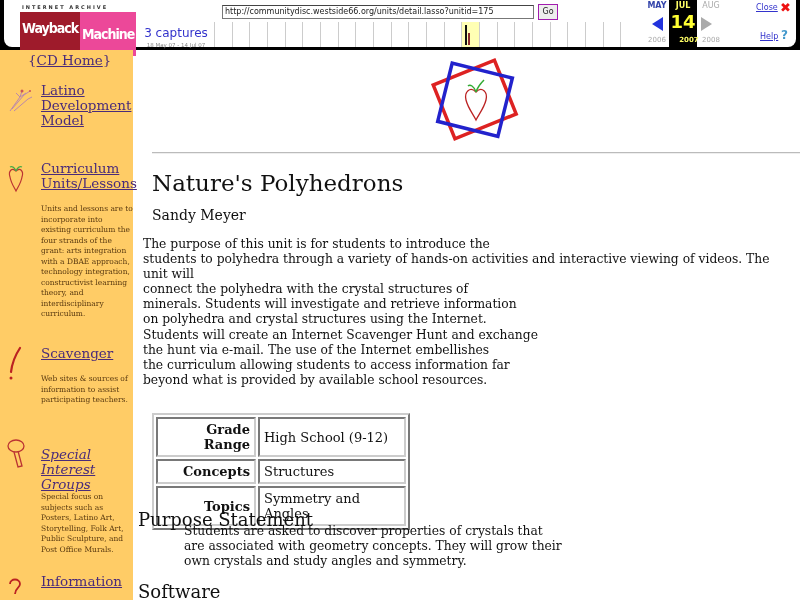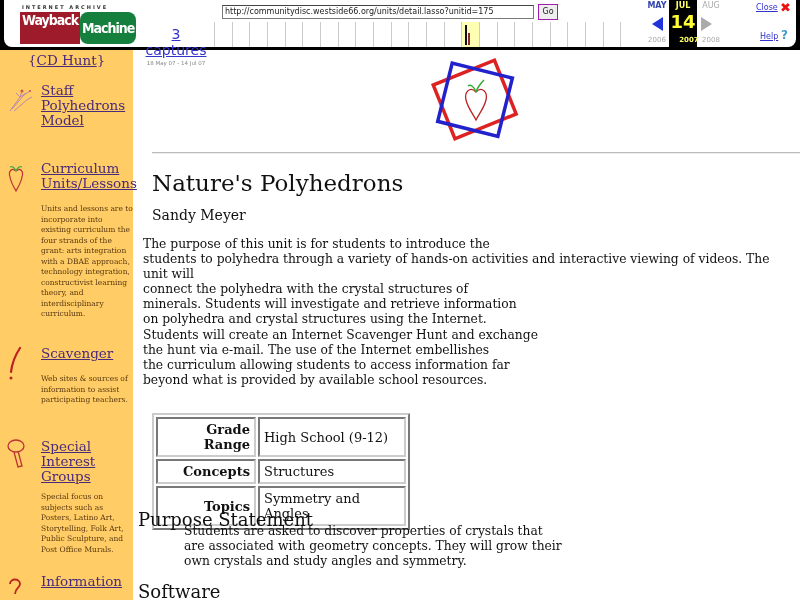--- a/index.html
+++ b/index.html
@@ -18,39 +18,39 @@
   .wb-logo { position: absolute; left: 16px; top: 4px; width: 90px; }
   .wb-logo-small {
     font-family: "DejaVu Sans", sans-serif; font-size: 5px; letter-spacing: 2px;
     color: #333; font-weight: bold; text-align: center;
   }
   .wb-logo-big {
     margin-top: 2px; font-family: "DejaVu Sans Condensed", "DejaVu Sans", sans-serif;
     font-size: 14px; font-weight: bold; letter-spacing: -1px; color: #fff;
     display: flex;
   }
-  .wb-logo-big .way { background: #9e1b2b; padding: 0 2px; }
-  .wb-logo-big .mach { background: #15803d; padding: 8px 2px; border-radius: 8px; }
+  .wb-logo-big .way { background: #9e1b2b; padding: 8px 2px; }
+  .wb-logo-big .mach { background: #ec4899; padding: 14px 2px; }
 
   .wb-url {
     position: absolute; left: 218px; top: 5px; width: 312px; height: 14px;
     border: 1px solid #777; border-top-color: #444; font-family: "DejaVu Sans", sans-serif;
     font-size: 8px; line-height: 12px; padding-left: 2px; color: #222; background: #fff;
     overflow: hidden; white-space: nowrap;
   }
   .wb-go {
     position: absolute; left: 534px; top: 4px; width: 20px; height: 16px;
     border: 1px solid #a21caf; background: #eee; font-family: "DejaVu Sans", sans-serif;
     font-size: 8px; line-height: 14px; text-align: center; color: #222;
   }
   .wb-captures {
     position: absolute; left: 136px; top: 26px; width: 72px; text-align: center;
     font-family: "DejaVu Sans", sans-serif;
   }
-  .wb-captures a { color: #33c; font-size: 14px; text-decoration: underline; display: block; text-align: center; }
+  .wb-captures a { color: #33c; font-size: 12px; display: block; text-align: center; }
   .wb-captures span { color: #888; font-size: 5.5px; display: block; margin-top: 2px; }
 
   .wb-timeline {
     position: absolute; left: 210px; top: 22px; width: 424px; height: 25px;
     display: flex;
   }
   .wb-tick { flex: 1; border-left: 1px solid #ccc; height: 100%; position: relative; }
   .wb-tick.active { background: #ffffb4; }
   .wb-tick .bar1 { position: absolute; left: 3px; bottom: 2px; width: 2px; height: 20px; background: #111; }
   .wb-tick .bar2 { position: absolute; left: 6px; bottom: 2px; width: 2px; height: 12px; background: #8a2b2b; }
@@ -200,38 +200,38 @@
     </div>
 
     <a class="wb-close">Close</a>
     <span class="wb-close-x">✖</span>
     <a class="wb-help">Help</a>
     <span class="wb-help-q">?</span>
   </div>
 </div>
 
 <div class="sidebar">
-  <div class="home-link">{<a>CD Hunt</a>}</div>
+  <div class="home-link">{<a>CD Home</a>}</div>
 
   <div class="nav-item" style="top:33px;height:60px;">
     <svg class="icon" style="top:4px;" width="28" height="28" viewBox="0 0 28 28">
       <g stroke="#b8a" stroke-width="1" fill="none">
         <path d="M4 24 L14 10"></path>
           <path d="M6 22 L18 8"></path>
           <path d="M8 24 L22 12"></path>
         <path d="M14 10 L16 4"></path>
           <path d="M14 10 L20 6"></path>
           <path d="M14 10 L10 6"></path>
         <path d="M18 8 L24 4"></path>
           <path d="M22 12 L26 10"></path>
       </g>
       <circle cx="16" cy="4" r="1.5" fill="#c55"></circle>
         <circle cx="24" cy="4" r="1" fill="#c55"></circle>
     </svg>
-    <a class="navlink title" style="top:0;">Staff Polyhedrons Model</a>
+    <a class="navlink title" style="top:0;">Latino Development Model</a>
   </div>
 
   <div class="nav-item" style="top:111px;height:170px;">
     <svg class="icon" style="top:4px;" width="20" height="28" viewBox="0 0 20 28">
       <path d="M10 6 C6 2 2 6 4 12 C5 18 8 22 10 26 C12 22 15 18 16 12 C18 6 14 2 10 6 Z" fill="none" stroke="#b33" stroke-width="1.2"></path>
       <path d="M10 6 C8 2 6 1 4 2" stroke="#4a4" stroke-width="1.3" fill="none"></path>
       <path d="M10 6 C12 2 14 1 16 2" stroke="#4a4" stroke-width="1.3" fill="none"></path>
     </svg>
     <a class="navlink title" style="top:0;">Curriculum Units/Lessons</a>
     <div class="desc" style="top:43px;">Units and lessons are to incorporate into existing curriculum the four strands of the grant: arts integration with a DBAE approach, technology integration, constructivist learning theory, and interdisciplinary curriculum.</div>
@@ -244,21 +244,21 @@
     </svg>
     <a class="navlink title" style="top:0;">Scavenger</a>
     <div class="desc" style="top:28px;">Web sites &amp; sources of information to assist participating teachers.</div>
   </div>
 
   <div class="nav-item" style="top:385px;height:140px;">
     <svg class="icon" style="top:2px;" width="22" height="34" viewBox="0 0 22 34">
       <ellipse cx="10" cy="9" rx="8" ry="6" fill="none" stroke="#b33" stroke-width="1.3"></ellipse>
       <path d="M8 15 L12 30 L16 29 L12 14" fill="none" stroke="#b33" stroke-width="1.3"></path>
     </svg>
-    <a class="navlink title" style="top:4px;">Special Interest Groups</a>
+    <a class="navlink title" style="top:12px;font-style:italic;">Special Interest Groups</a>
     <div class="desc" style="top:57px;">Special focus on subjects such as Posters, Latino Art, Storytelling, Folk Art, Public Sculpture, and Post Office Murals.</div>
   </div>
 
   <div class="nav-item" style="top:524px;height:26px;">
     <svg class="icon" style="top:2px;" width="18" height="26" viewBox="0 0 18 26">
       <path d="M4 8 C4 2 14 2 14 8 C14 12 9 12 9 18" stroke="#b22" stroke-width="1.8" fill="none"></path>
     </svg>
     <a class="navlink title" style="top:0;">Information</a>
   </div>
 </div>

